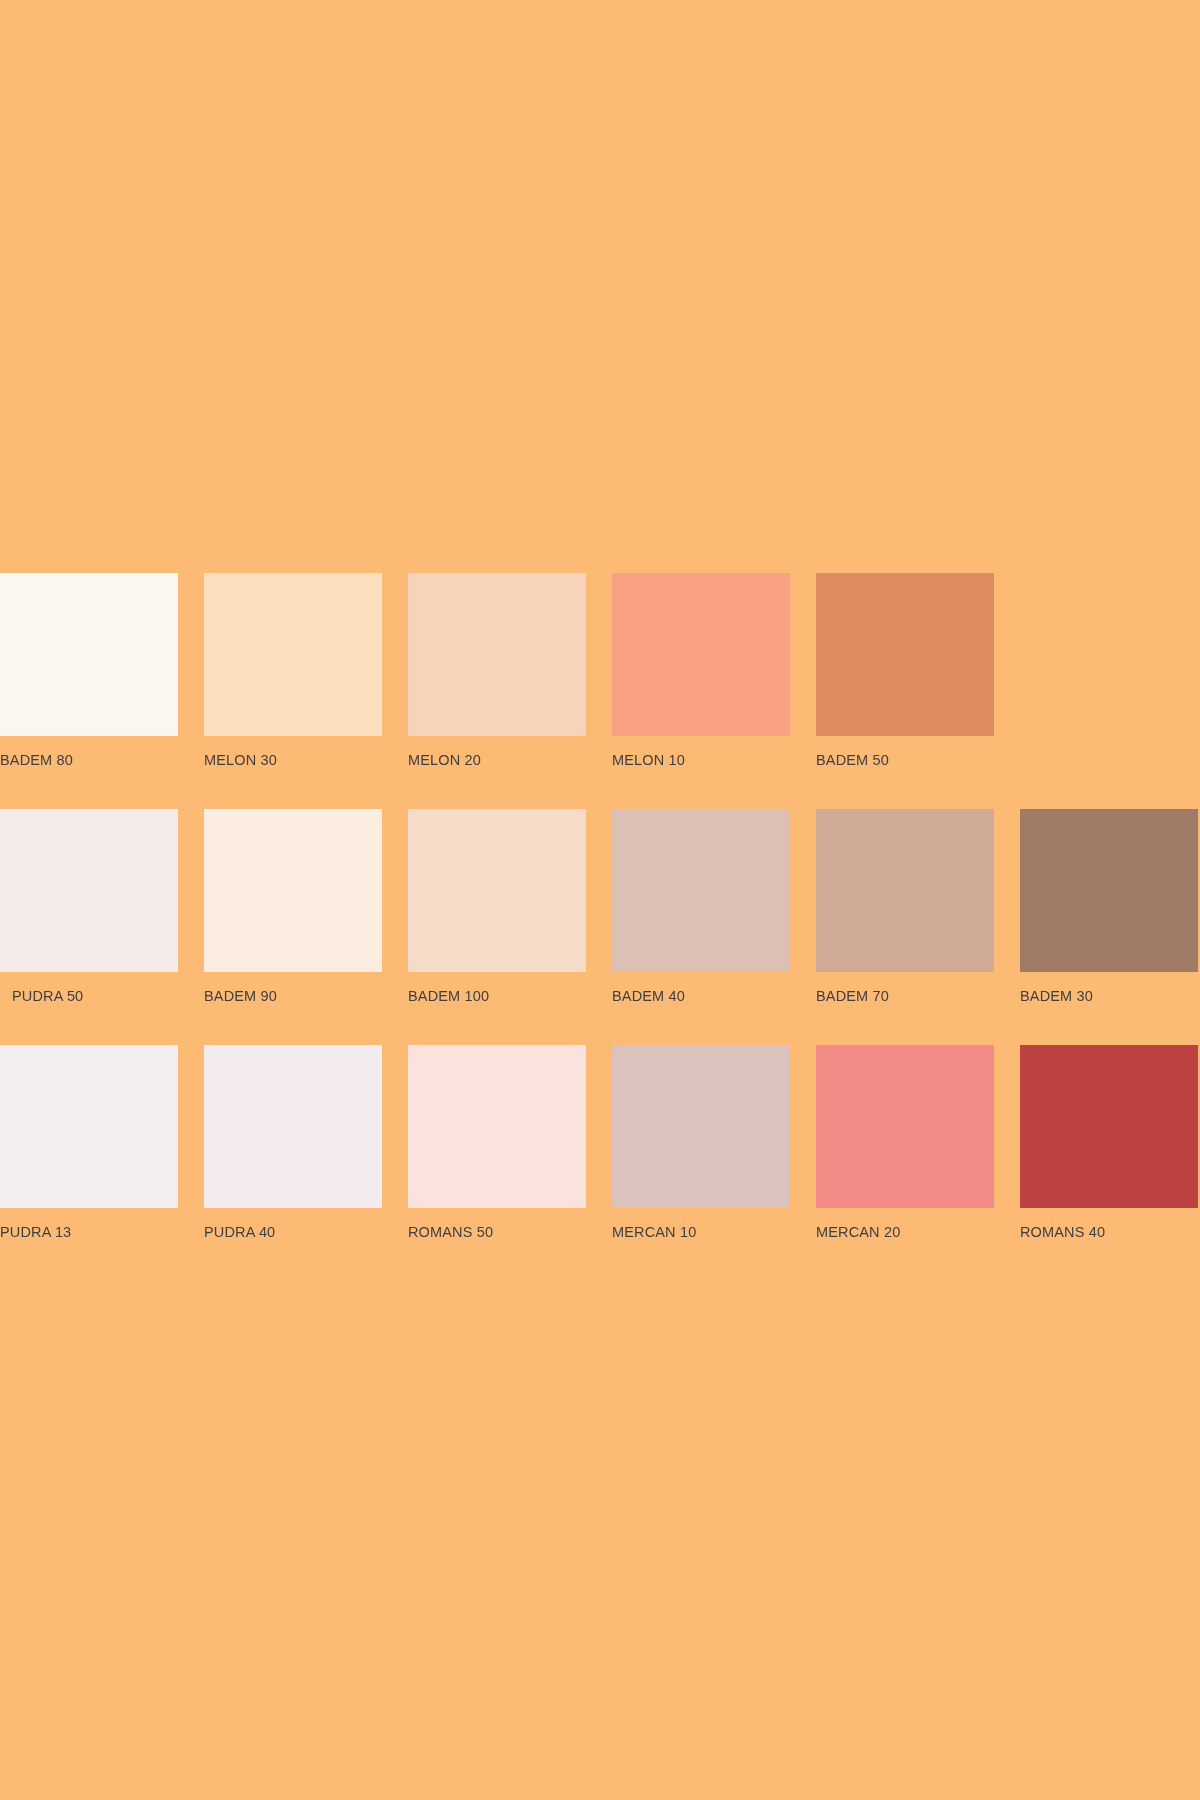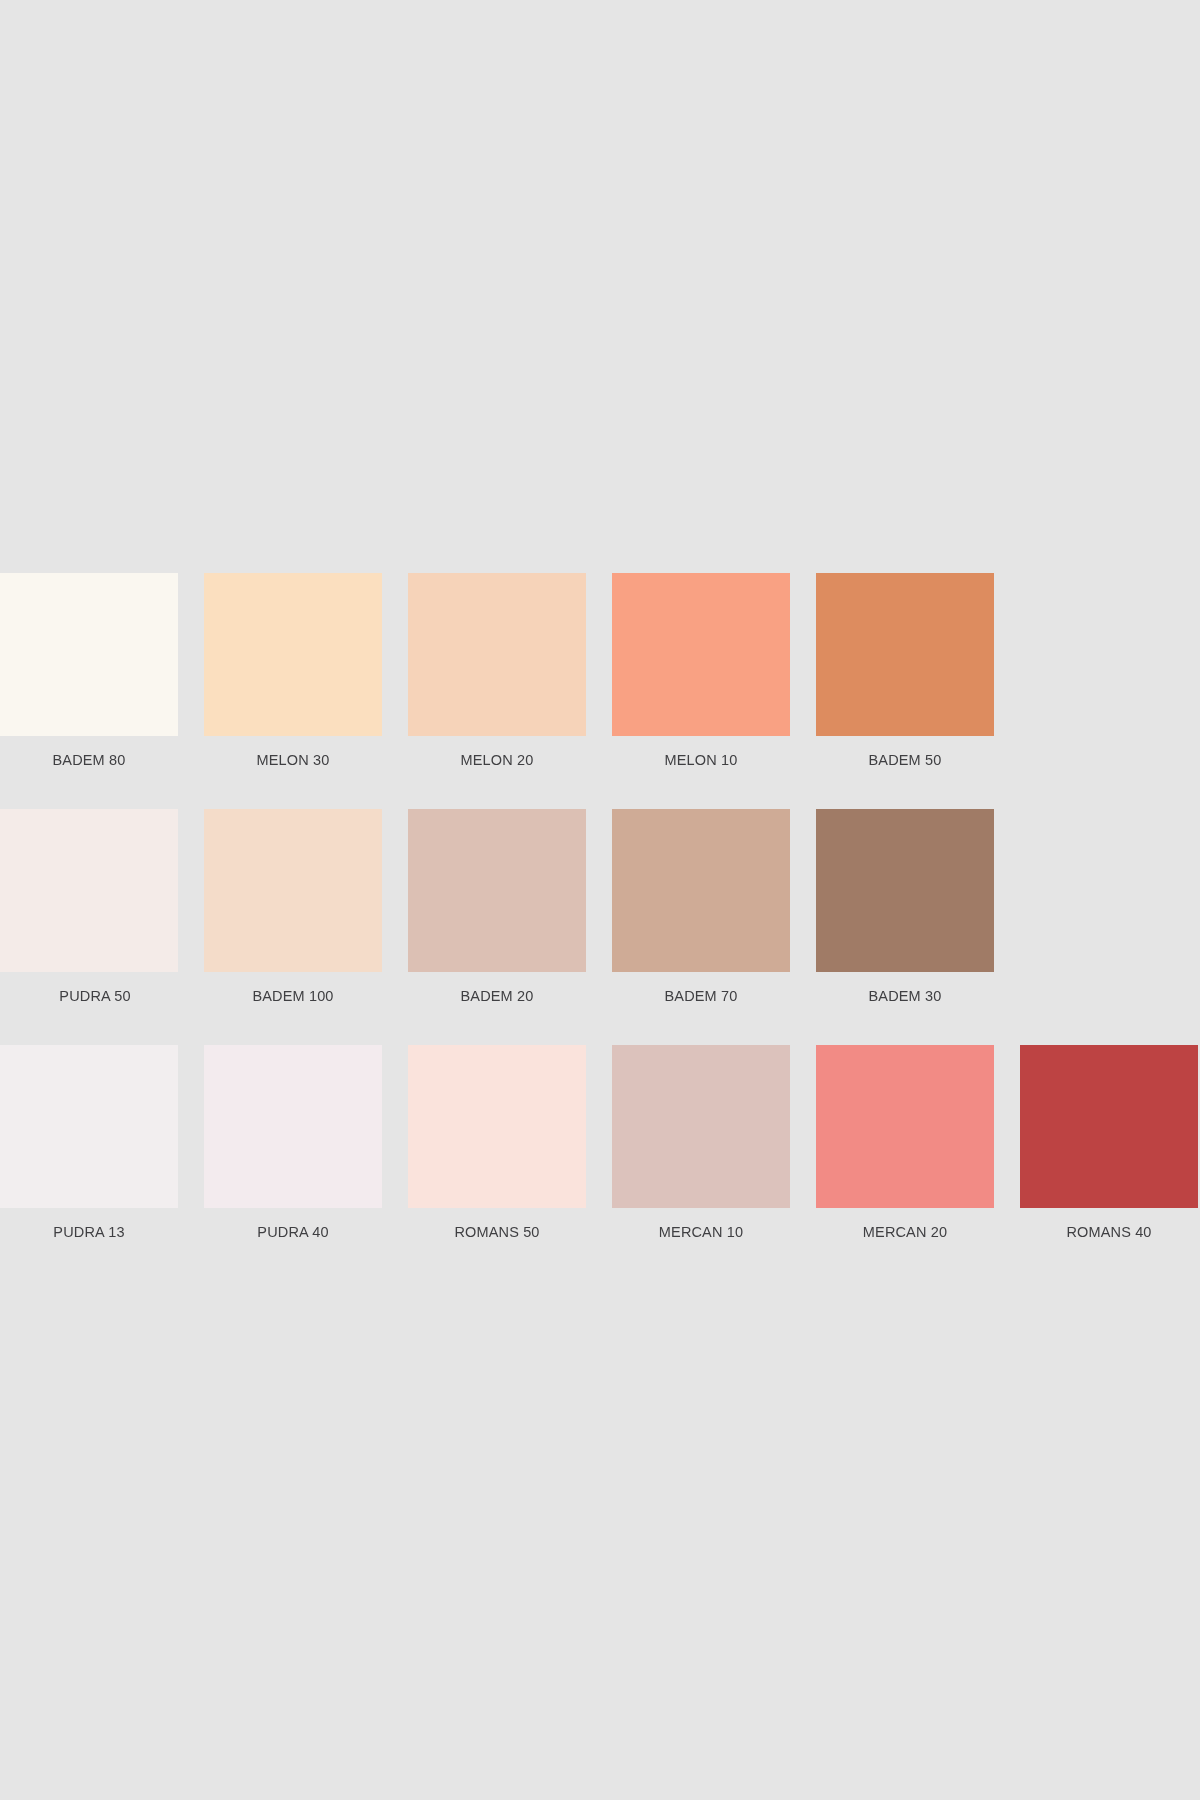--- a/index.html
+++ b/index.html
@@ -69,21 +69,21 @@
     font-size: 14.5px;
     line-height: 17px;
     letter-spacing: 0.15px;
     color: #3f3f42;
     white-space: nowrap;
   }
 </style>
 </head>
 <body>
 
-<div id="palette-page" style="background: #e5e5e5; text-align: center;">
+<div id="palette-page" style="background: #fdba74;">
   <div id="swatch-grid">
       <div class="palette-row">
         <div class="swatch-cell">
           <div class="swatch-chip" style="background-color: rgb(250, 247, 240);"></div>
           <span class="swatch-label" style="color: rgb(63, 63, 66);">BADEM 80</span>
         </div>
         <div class="swatch-cell">
           <div class="swatch-chip" style="background-color: rgb(251, 223, 191);"></div>
           <span class="swatch-label" style="color: rgb(63, 63, 66);">MELON 30</span>
         </div>
@@ -99,26 +99,30 @@
           <div class="swatch-chip" style="background-color: rgb(221, 140, 95);"></div>
           <span class="swatch-label" style="color: rgb(63, 63, 66);">BADEM 50</span>
         </div>
       </div>
       <div class="palette-row">
         <div class="swatch-cell">
           <div class="swatch-chip" style="background-color: rgb(244, 235, 232);"></div>
           <span class="swatch-label" style="color: rgb(63, 63, 66); padding-left: 12px;">PUDRA 50</span>
         </div>
         <div class="swatch-cell">
+          <div class="swatch-chip" style="background-color: rgb(251, 238, 224);"></div>
+          <span class="swatch-label" style="color: rgb(63, 63, 66);">BADEM 90</span>
+        </div>
+        <div class="swatch-cell">
           <div class="swatch-chip" style="background-color: rgb(244, 220, 201);"></div>
           <span class="swatch-label" style="color: rgb(63, 63, 66);">BADEM 100</span>
         </div>
         <div class="swatch-cell">
           <div class="swatch-chip" style="background-color: rgb(220, 192, 180);"></div>
-          <span class="swatch-label" style="color: rgb(63, 63, 66);">BADEM 20</span>
+          <span class="swatch-label" style="color: rgb(63, 63, 66);">BADEM 40</span>
         </div>
         <div class="swatch-cell">
           <div class="swatch-chip" style="background-color: rgb(207, 171, 150);"></div>
           <span class="swatch-label" style="color: rgb(63, 63, 66);">BADEM 70</span>
         </div>
         <div class="swatch-cell">
           <div class="swatch-chip" style="background-color: rgb(160, 123, 102);"></div>
           <span class="swatch-label" style="color: rgb(63, 63, 66);">BADEM 30</span>
         </div>
       </div>

